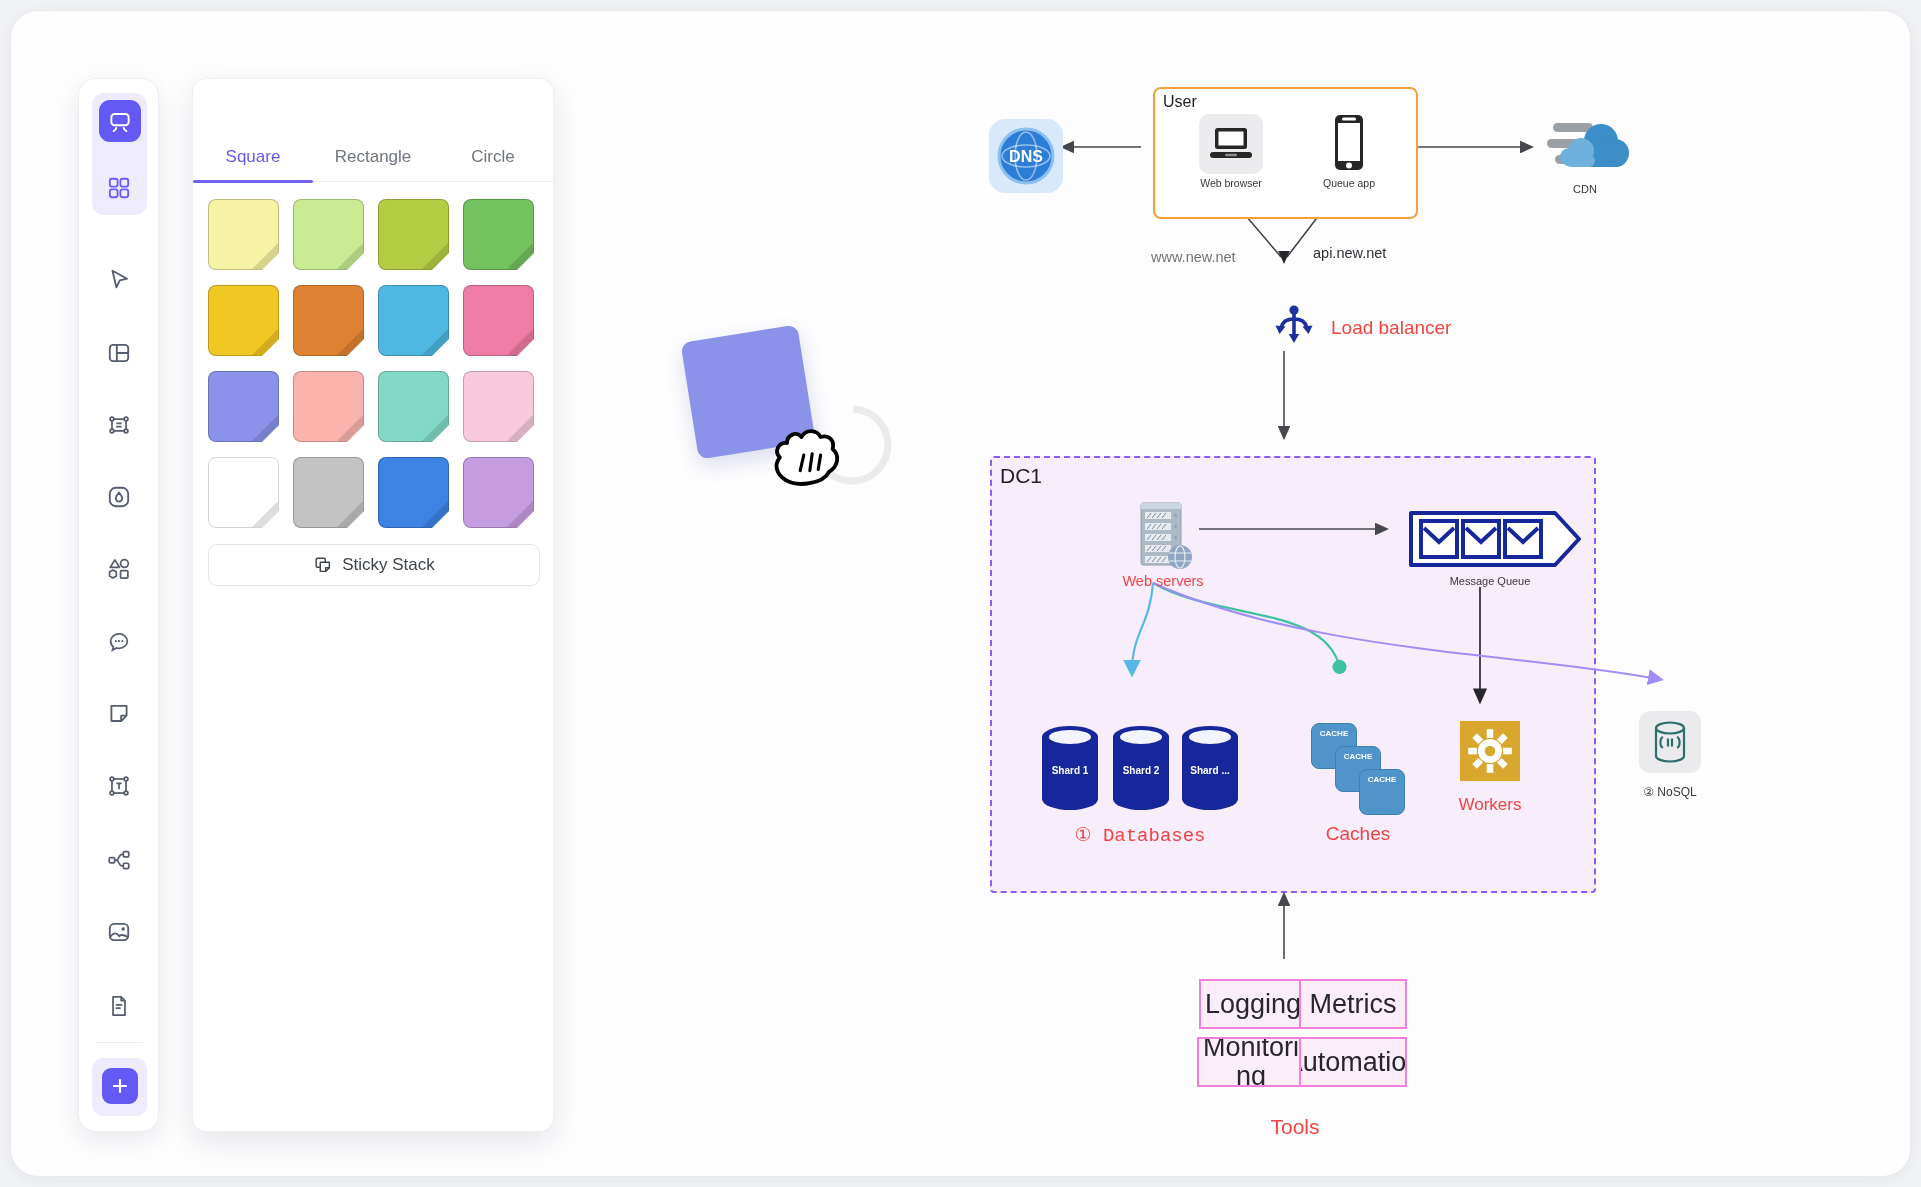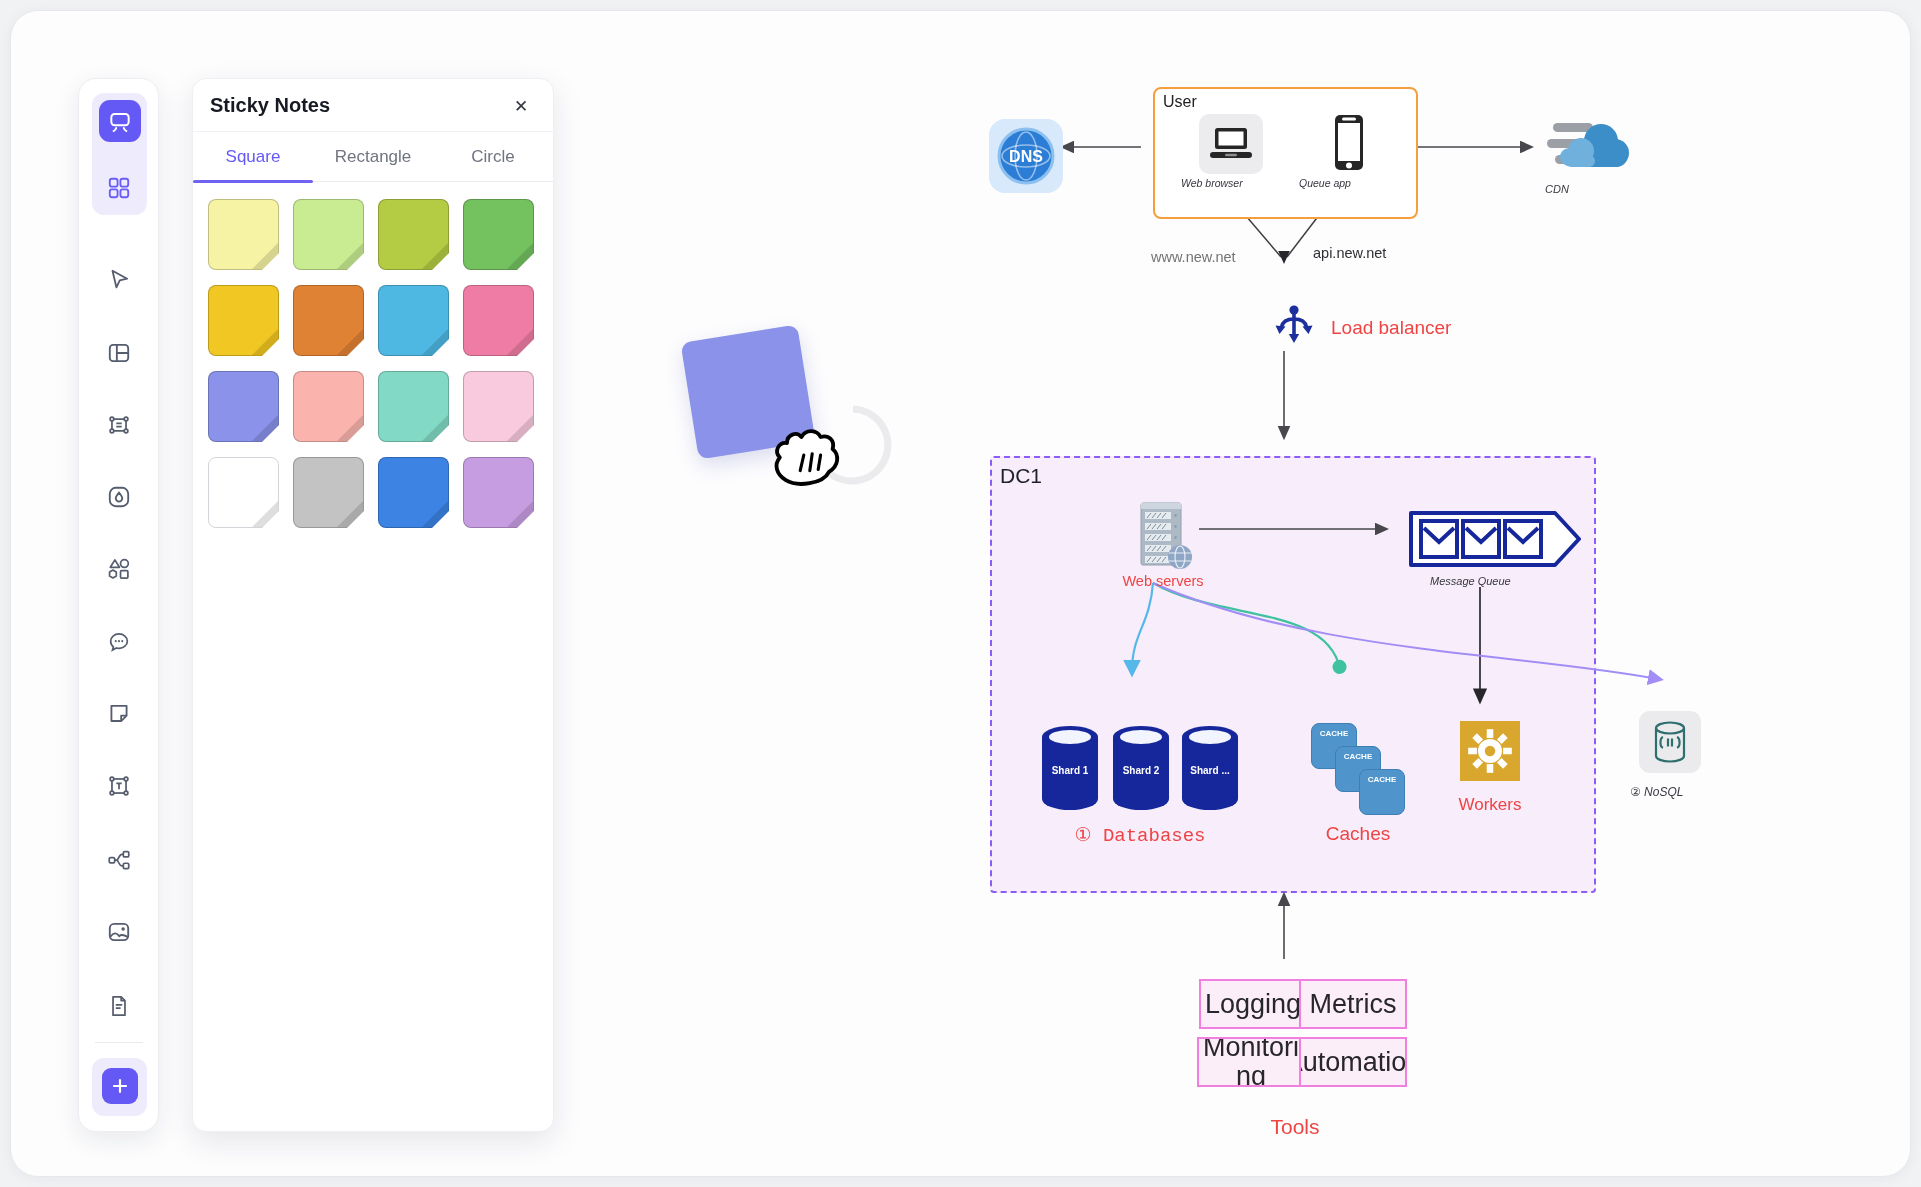--- a/index.html
+++ b/index.html
@@ -42,21 +42,21 @@
   .swatch.white { border-color:#d2d4d9; }
   .stack-btn { position:absolute; left:15px; top:465px; width:332px; height:42px; background:#fff;
     border:1px solid #e3e5ea; border-radius:9px; display:flex; align-items:center; justify-content:center;
     gap:9px; cursor:pointer; }
   .stack-btn span { font-size:17px; color:#3e434e; }
 
   
   .node-label { color:#ef4444; text-align:center; }
   .abs { position:absolute; }
   .diagram-box { position:absolute; border-radius:8px; }
-  .tiny-label { font-size:10.5px; color:#36383f; text-align:left;font-style:italic; }
+  .tiny-label { font-size:10.5px; color:#36383f; text-align:center; }
   .tool-box { position:absolute; width:108px; height:50px; background:#fceef9; border:2px solid #f07fdf;
     overflow:hidden; display:flex; align-items:center; justify-content:center; text-align:center;
     font-size:27px; line-height:29px; color:#26262c; word-break:break-all; cursor:pointer; }
   .tool-box.nowrap { white-space:nowrap; word-break:normal; }
   .cache-chip { position:absolute; width:46px; height:46px; background:#4f95cb; border:1px solid #3d7fb5;
     border-radius:8px; color:#fff; font-weight:700; font-size:8px; text-align:center; padding-top:5px; }
   .shard-cyl { position:absolute; width:62px; height:92px; cursor:pointer; }
   .shard-cyl .txt { position:absolute; left:0; top:42px; width:100%; text-align:center; color:#fff;
     font-size:10px; font-weight:700; }
 
@@ -402,24 +402,20 @@
     <div class="tb-divider" style="top:963px;"></div>
     <div class="tb-group" style="top:979px;height:58px;"></div>
     <div class="tb-btn primary" style="left:23px;top:989px;width:36px;height:36px;border-radius:9px;">
       <svg width="20" height="20" viewBox="0 0 20 20" stroke="#fff" stroke-width="2.2" stroke-linecap="round">
         <path d="M10 4v12M4 10h12"></path>
       </svg>
     </div>
   </div>
 
   <div class="panel">
-    <div class="panel-header">
-      <div class="panel-title">Sticky Notes</div>
-      <div class="panel-close" style="font-size:17px;color:#33363e;">✕</div>
-    </div>
     <div class="tabs">
       <div class="tab active">Square</div>
       <div class="tab">Rectangle</div>
       <div class="tab">Circle</div>
     </div>
     <div class="abs" id="swatch-grid" style="left:0;top:103px;width:362px;height:360px;">
         <div class="swatch" style="left: 15px; top: 17px; background: rgb(246, 243, 165);"></div>
         <div class="swatch" style="left: 100px; top: 17px; background: rgb(201, 236, 146);"></div>
         <div class="swatch" style="left: 185px; top: 17px; background: rgb(180, 204, 67);"></div>
         <div class="swatch" style="left: 270px; top: 17px; background: rgb(116, 193, 96);"></div>
@@ -429,20 +425,28 @@
         <div class="swatch" style="left: 270px; top: 103px; background: rgb(239, 124, 164);"></div>
         <div class="swatch" style="left: 15px; top: 189px; background: rgb(138, 146, 233);"></div>
         <div class="swatch" style="left: 100px; top: 189px; background: rgb(250, 180, 173);"></div>
         <div class="swatch" style="left: 185px; top: 189px; background: rgb(130, 217, 197);"></div>
         <div class="swatch" style="left: 270px; top: 189px; background: rgb(249, 202, 221);"></div>
         <div class="swatch white" style="left: 15px; top: 275px; background: rgb(255, 255, 255);"></div>
         <div class="swatch" style="left: 100px; top: 275px; background: rgb(195, 195, 195);"></div>
         <div class="swatch" style="left: 185px; top: 275px; background: rgb(60, 131, 227);"></div>
         <div class="swatch" style="left: 270px; top: 275px; background: rgb(199, 157, 226);"></div>
       </div>
+    <div class="stack-btn">
+      <svg width="20" height="20" viewBox="0 0 22 22" fill="none" stroke="#3f4450" stroke-width="1.6" stroke-linejoin="round">
+        <rect x="3.5" y="3.5" width="10" height="10" rx="1.5"></rect>
+        <path d="M8 8h10v6l-4 4H8z" fill="#fff"></path>
+          <path d="M14 18v-4h4"></path>
+      </svg>
+      <span>Sticky Stack</span>
+    </div>
   </div>
 
   <div class="drag-note"></div>
   <div class="cursor-hand">
     <svg width="72" height="72" viewBox="0 0 60 60">
       <path d="M14 46 C6 41 4 33 9 27 C4 22 8 14 15 15 C15 8 23 5 27 10 C31 3 40 4 43 10 C50 8 55 13 53 20 C59 25 58 34 50 39 C45 49 24 52 14 46 Z" fill="#fff" stroke="#000" stroke-width="3.2" stroke-linejoin="round"></path>
       <path d="M29 25 L26 38 M36 24 L34 38 M43 25 L41 37" stroke="#000" stroke-width="2.6" stroke-linecap="round" fill="none"></path>
     </svg>
   </div>
 </div>

